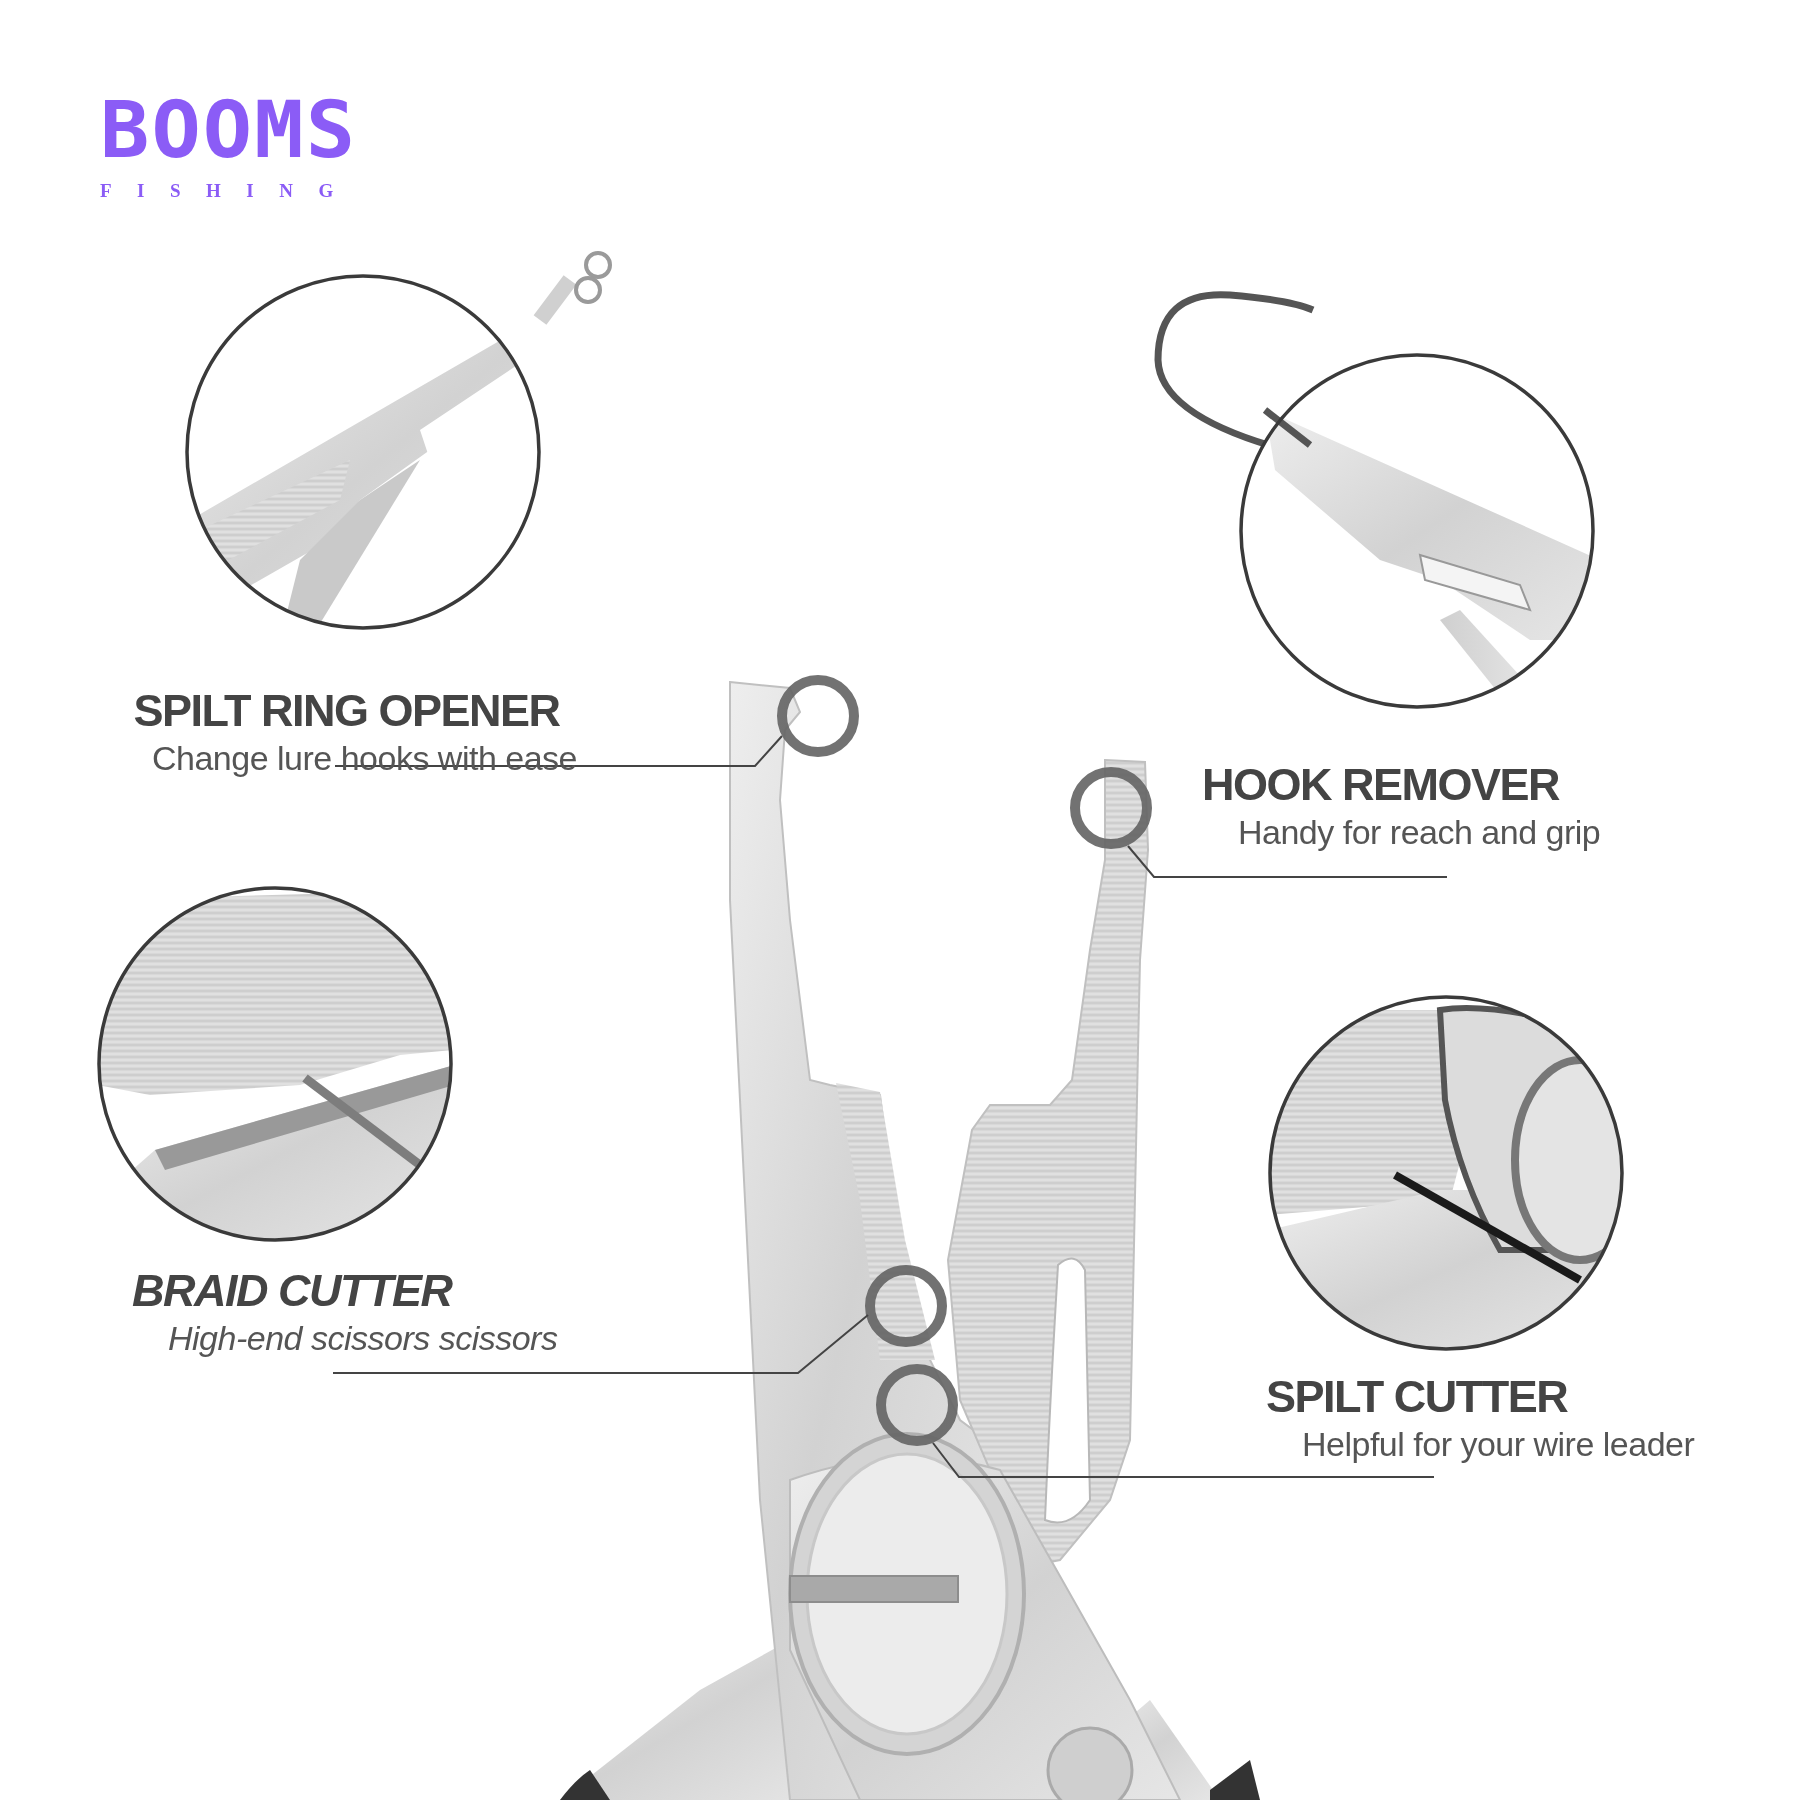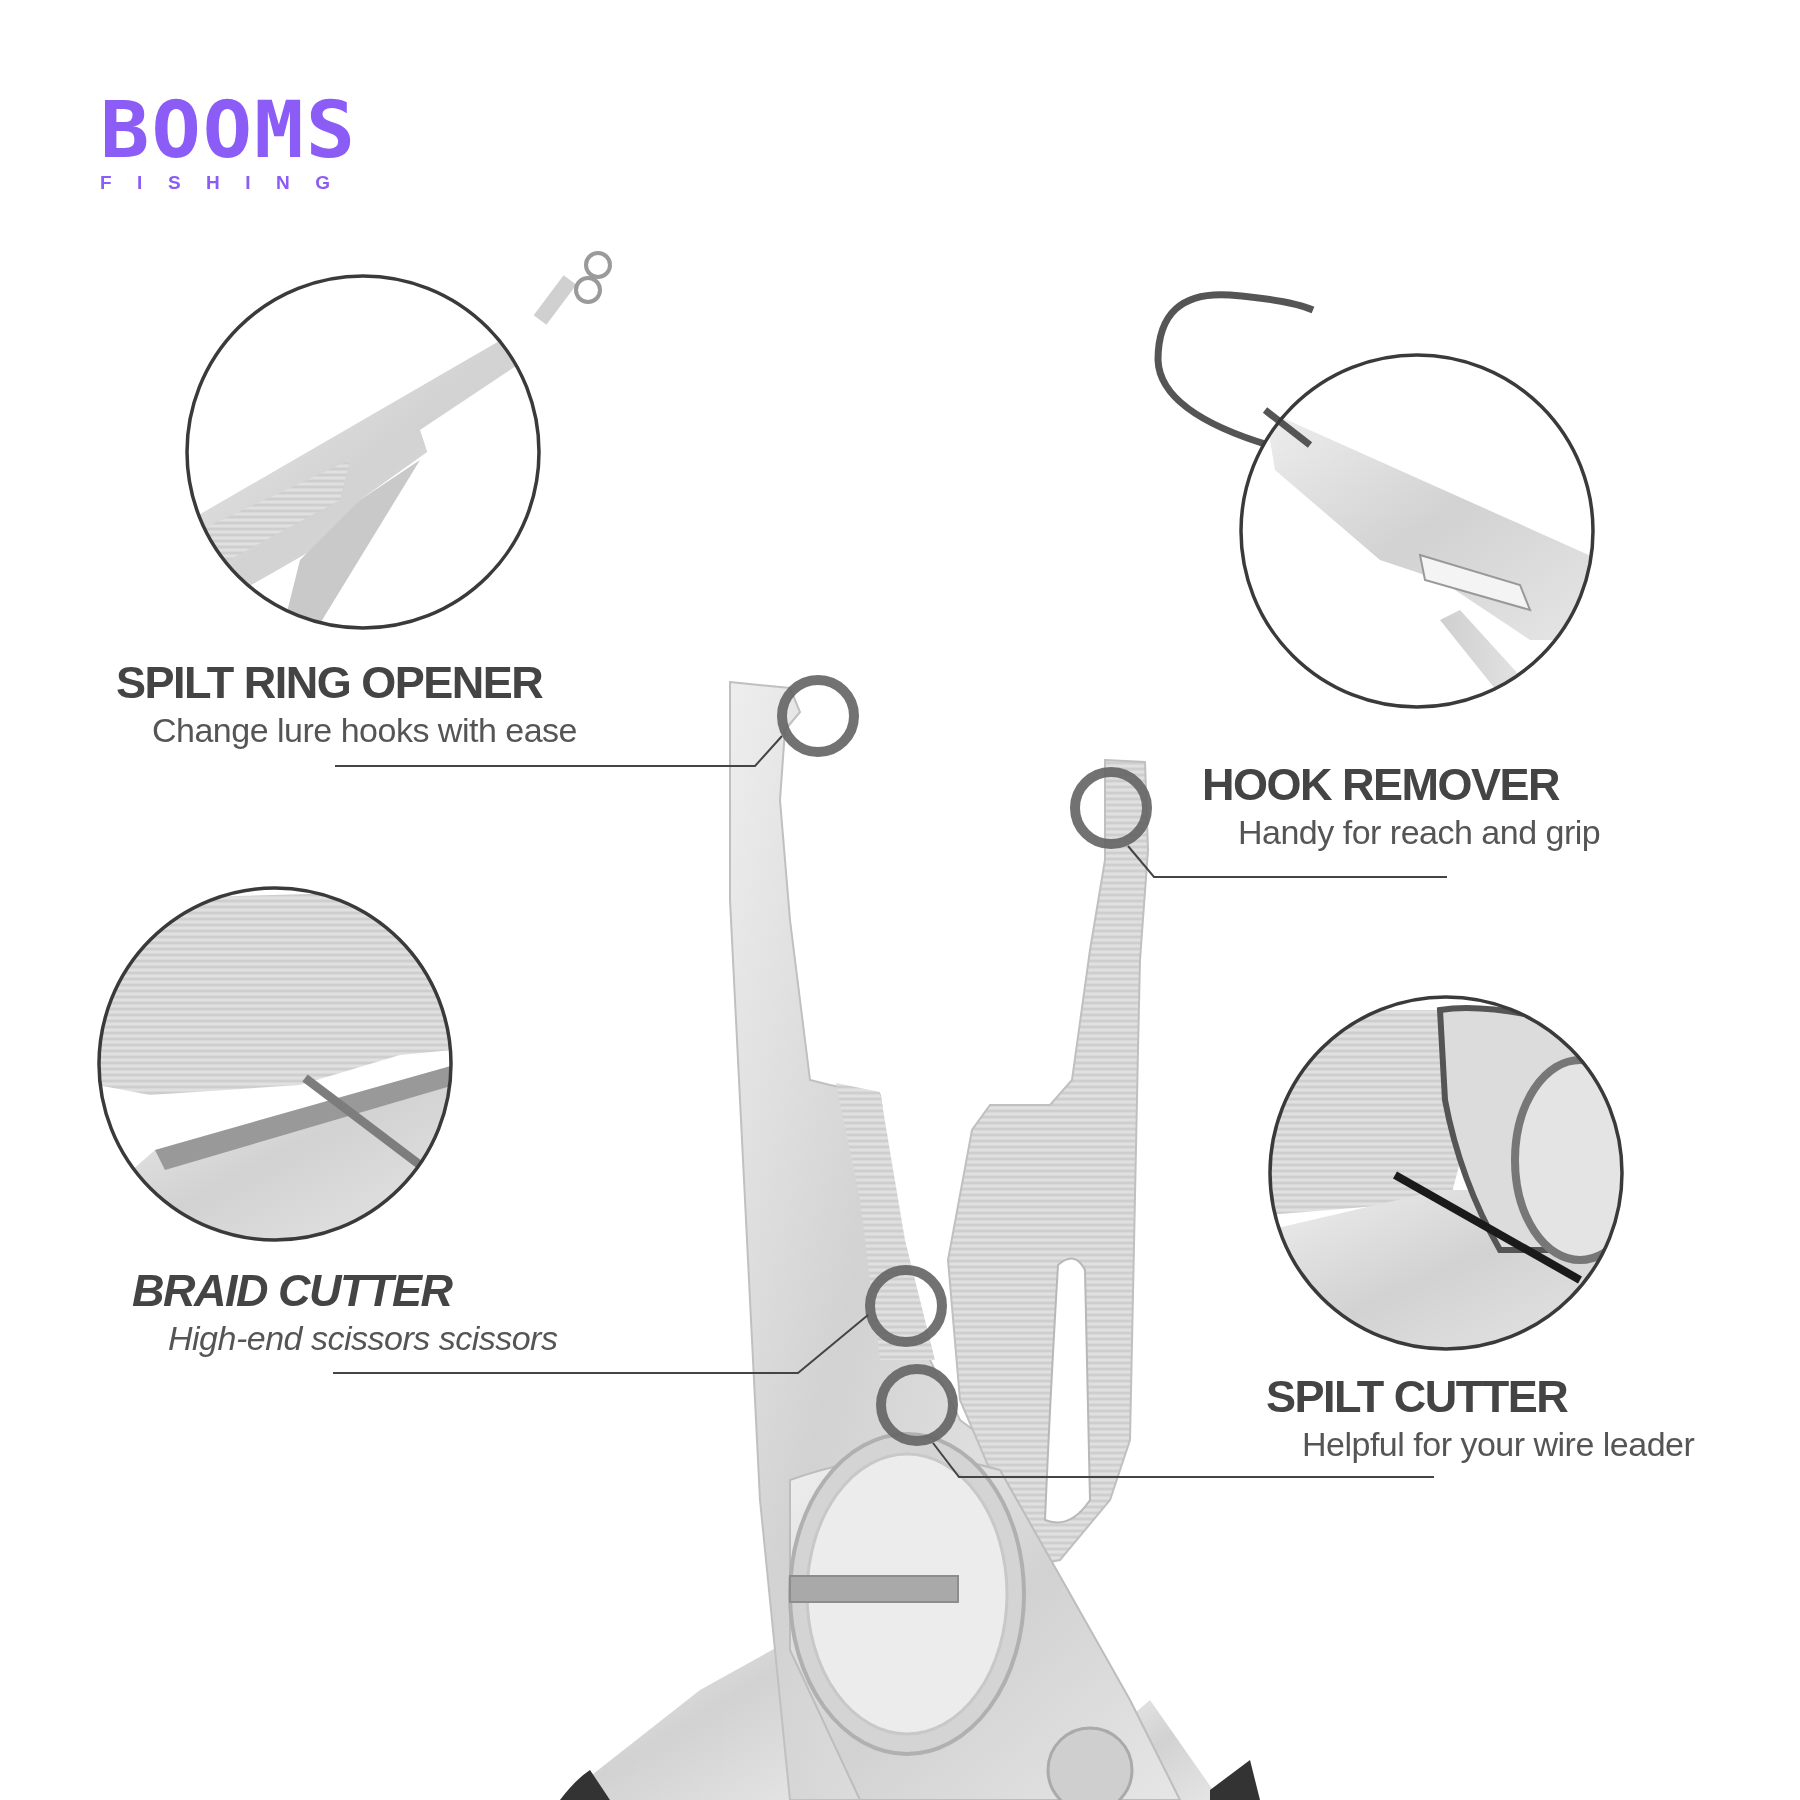--- a/index.html
+++ b/index.html
@@ -1,19 +1,19 @@
 <!DOCTYPE html>
 <html><head>
 <meta charset="utf-8">
 <style>
   html, body { margin:0; padding:0; background:#ffffff; }
   body { width:1800px; height:1800px; position:relative; overflow:hidden; font-family:"Liberation Sans", sans-serif; }
   .logo { position:absolute; left:100px; top:96px; color:#8b5cf6; }
   .logo .brand { font-family:"DejaVu Sans Mono", monospace; font-weight:bold; font-size:78px; line-height:68px; letter-spacing:2px; transform:scaleX(1.05); transform-origin:left; }
-  .logo .sub { font-family:Liberation Sans, sans-serif; font-weight:bold; font-size:19px; letter-spacing:25.5px; margin-top:8px; }
+  .logo .sub { font-family:Liberation Serif, serif; font-weight:bold; font-size:19px; letter-spacing:25.5px; margin-top:16px; }
   .feature { position:absolute; color:#444; }
   .feature .title { font-family:"Liberation Sans", sans-serif; font-weight:bold; font-size:45px; letter-spacing:-1.5px; line-height:50px; }
   .feature .desc { font-family:"Liberation Sans", sans-serif; font-size:34px; color:#555; letter-spacing:-0.5px; line-height:44px;margin-left:36px; }
   svg.art { position:absolute; left:0; top:0; }
 </style>
 </head>
 <body>
 
 <svg class="art" width="1800" height="1800" viewBox="0 0 1800 1800">
   <defs>
@@ -134,21 +134,21 @@
     <circle cx="917" cy="1405" r="36" fill="none" stroke="#666" stroke-width="10" opacity="0.92"></circle>
     <polyline points="933,1443 959,1477 1434,1477" fill="none" stroke="#444" stroke-width="2"></polyline>
   </g>
 </svg>
 
 <div class="logo">
   <div class="brand">BOOMS</div>
   <div class="sub">FISHING</div>
 </div>
 
-<div class="feature" style="left:116px; top:658px;">
+<div class="feature" style="left:116px; top:686px;text-align:center;">
   <div class="title">SPILT RING OPENER</div>
   <div class="desc">Change lure hooks with ease</div>
 </div>
 
 <div class="feature" style="left:1202px; top:760px;">
   <div class="title">HOOK REMOVER</div>
   <div class="desc">Handy for reach and grip</div>
 </div>
 
 <div class="feature" style="left:132px; top:1266px;font-style:italic;">

